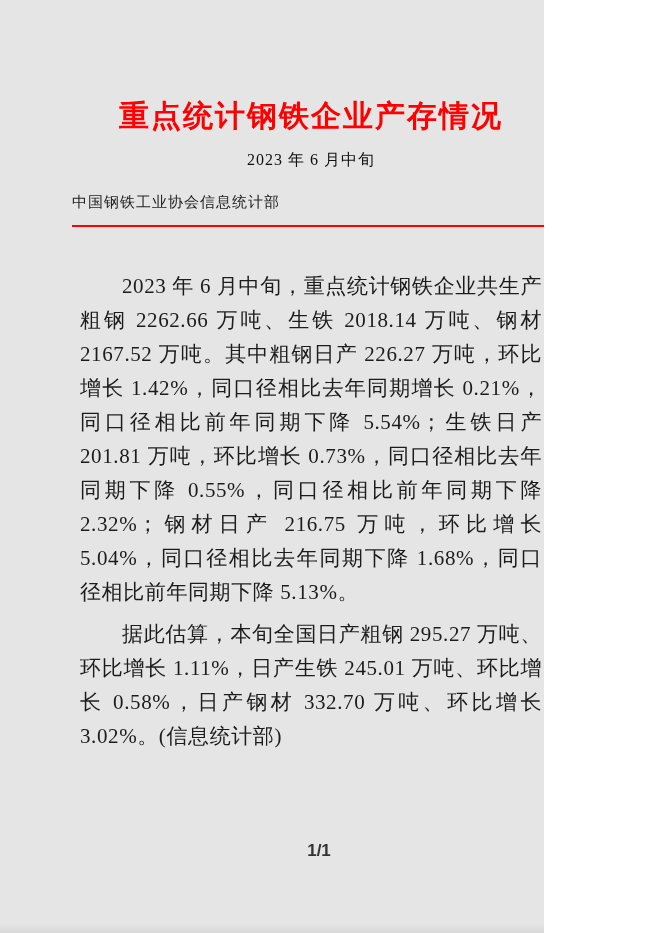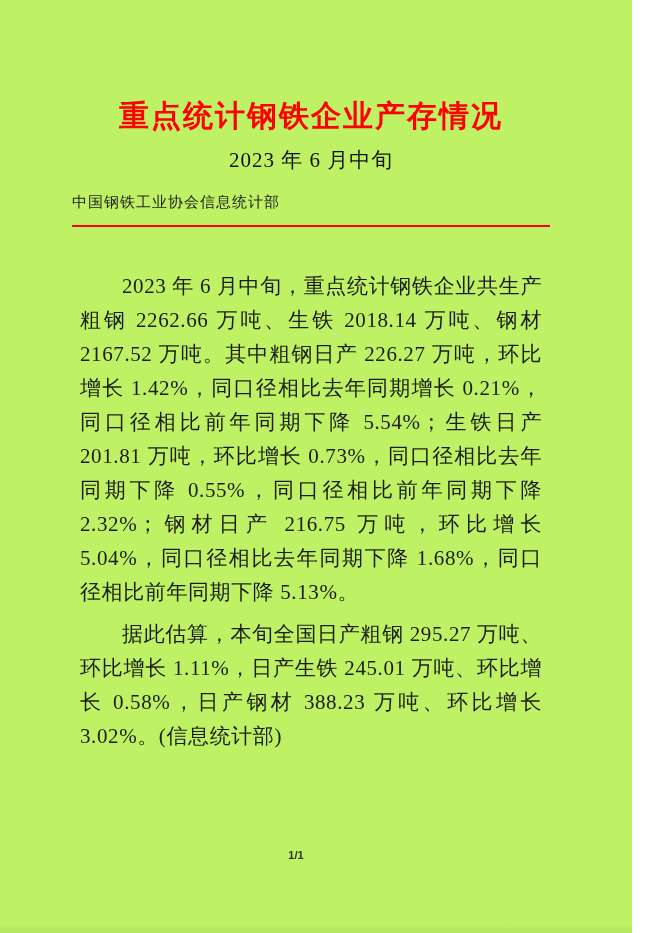--- a/index.html
+++ b/index.html
@@ -2,23 +2,23 @@
 <html lang="zh"><head>
 <meta charset="utf-8">
 <style>
   html, body {
     margin: 0;
     padding: 0;
     background: #ffffff;
   }
   .page {
     position: relative;
-    width: 632px;
+    width: 544px;
     height: 933px;
-    background: #bef264;
+    background: #e5e5e5;
     overflow: hidden;
     font-family: "Liberation Serif", "DejaVu Serif", serif;
     color: #1c1c1c;
   }
   .content {
     position: absolute;
     left: 72px;
     top: 0;
     width: 478px;
   }
@@ -28,21 +28,21 @@
     font-family: "Liberation Sans", "DejaVu Sans", sans-serif;
     font-weight: bold;
     font-size: 30px;
     line-height: 36px;
     letter-spacing: 2px;
     color: #ff0000;
   }
   .doc-subtitle {
     margin-top: 16px;
     text-align: center;
-    font-size: 21px;
+    font-size: 16px;
     line-height: 20px;
     letter-spacing: 1px;
     color: #111111;
   }
   .org-line {
     margin-top: 22px;
     font-size: 15px;
     line-height: 20px;
     letter-spacing: 1px;
     color: #222222;
@@ -59,27 +59,27 @@
     letter-spacing: 0.6px;
     text-align: justify;
     text-indent: 2em;
     color: #1c1c1c;
   }
   .doc-body p.spaced {
     margin-top: 34px;
   }
   .page-footer {
     position: absolute;
-    left: 57px;
+    left: 80px;
     width: 478px;
     bottom: 72px;
     text-align: center;
     font-family: "Liberation Sans", "DejaVu Sans", sans-serif;
     font-weight: bold;
-    font-size: 11px;
+    font-size: 17px;
     color: #333333;
   }
   .page-bottom-edge {
     position: absolute;
     left: 0;
     bottom: 0;
     width: 100%;
     height: 10px;
     background: linear-gradient(to bottom, rgba(0,0,0,0) 0%, rgba(0,0,0,0.05) 100%);
     pointer-events: none;
@@ -90,18 +90,18 @@
 
 <div class="page">
   <div class="content">
     <h1 class="doc-title">重点统计钢铁企业产存情况</h1>
     <div class="doc-subtitle">2023 年 6 月中旬</div>
     <div class="org-line">
       <span>中国钢铁工业协会信息统计部</span>
     </div>
     <div class="doc-body">
       <p>2023 年 6 月中旬，重点统计钢铁企业共生产粗钢 2262.66 万吨、生铁 2018.14 万吨、钢材 2167.52 万吨。其中粗钢日产 226.27 万吨，环比增长 1.42%，同口径相比去年同期增长 0.21%，同口径相比前年同期下降 5.54%；生铁日产 201.81 万吨，环比增长 0.73%，同口径相比去年同期下降 0.55%，同口径相比前年同期下降 2.32%；钢材日产 216.75 万吨，环比增长 5.04%，同口径相比去年同期下降 1.68%，同口径相比前年同期下降 5.13%。</p>
-      <p>据此估算，本旬全国日产粗钢 295.27 万吨、环比增长 1.11%，日产生铁 245.01 万吨、环比增长 0.58%，日产钢材 388.23 万吨、环比增长 3.02%。(信息统计部)</p>
+      <p>据此估算，本旬全国日产粗钢 295.27 万吨、环比增长 1.11%，日产生铁 245.01 万吨、环比增长 0.58%，日产钢材 332.70 万吨、环比增长 3.02%。(信息统计部)</p>
     </div>
   </div>
   <div class="page-footer">1/1</div>
   <div class="page-bottom-edge"></div>
 </div>
 
 </body></html>

